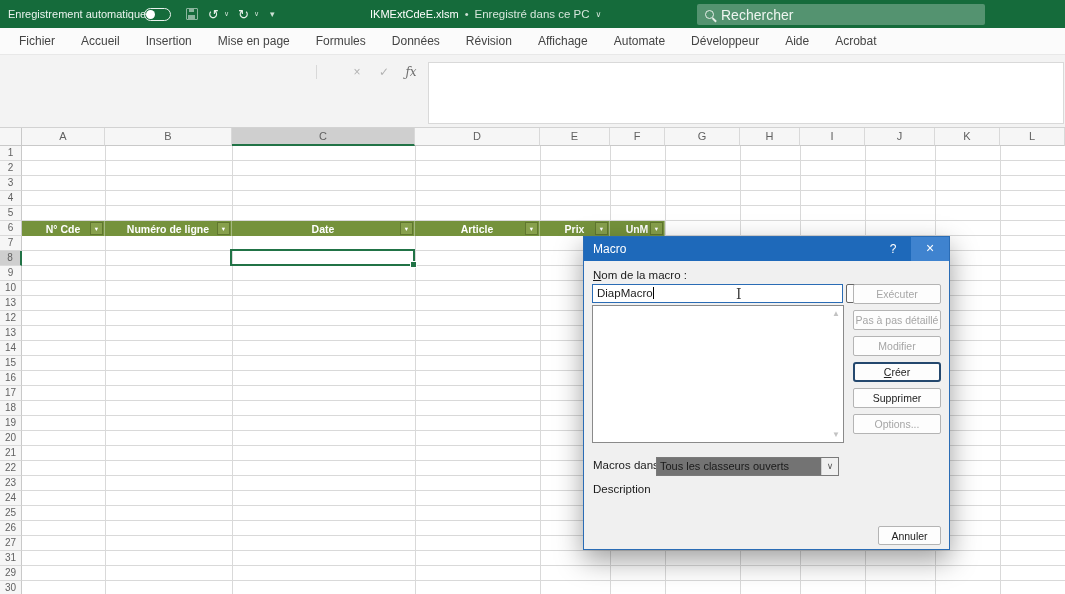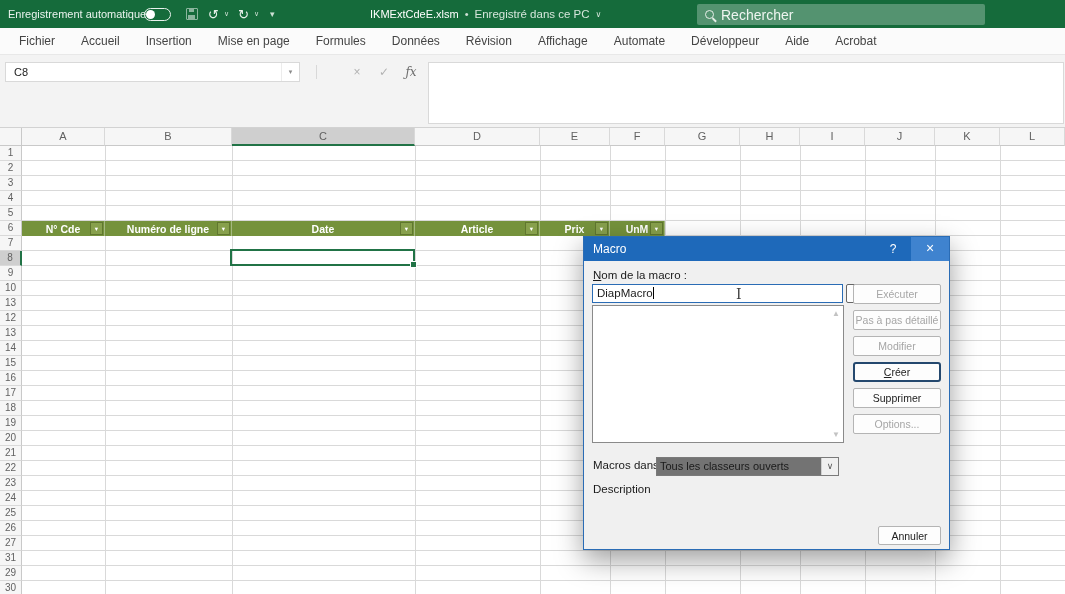--- a/index.html
+++ b/index.html
@@ -117,24 +117,20 @@
     <div class="tab">Données</div>
     <div class="tab">Révision</div>
     <div class="tab">Affichage</div>
     <div class="tab">Automate</div>
     <div class="tab">Développeur</div>
     <div class="tab">Aide</div>
     <div class="tab">Acrobat</div>
   </div>
 
 <div class="formula-band">
-  <div class="name-box">
-    <span>C8</span>
-    <span class="name-box-arrow">▾</span>
-  </div>
   <div class="fb-divider"></div>
   <div class="fb-btn" style="left:345px">×</div>
   <div class="fb-btn" style="left:372px">✓</div>
   <div class="fb-btn fb-fx" style="left:399px">ƒx</div>
   <div class="formula-input"></div>
 </div>
 
 <div class="sheet">
   <div class="cells-area">
     <div class="vline" style="left:83px"></div>

